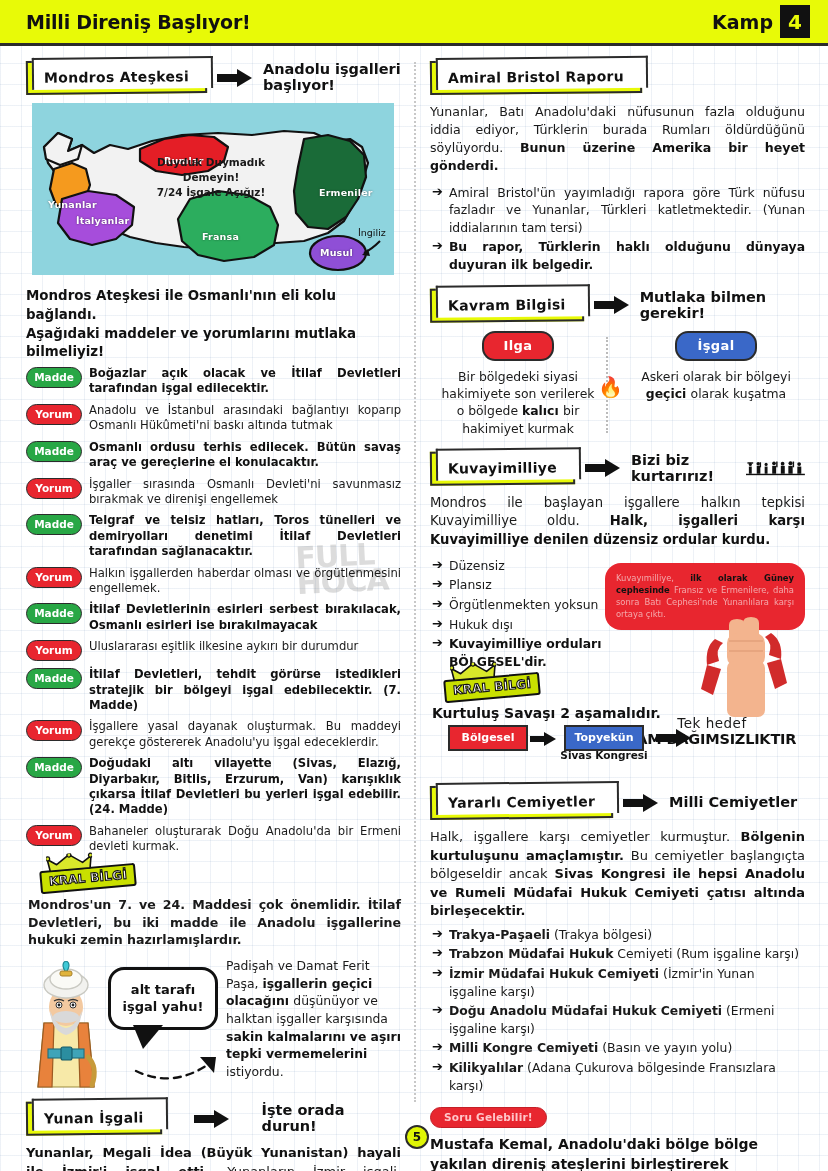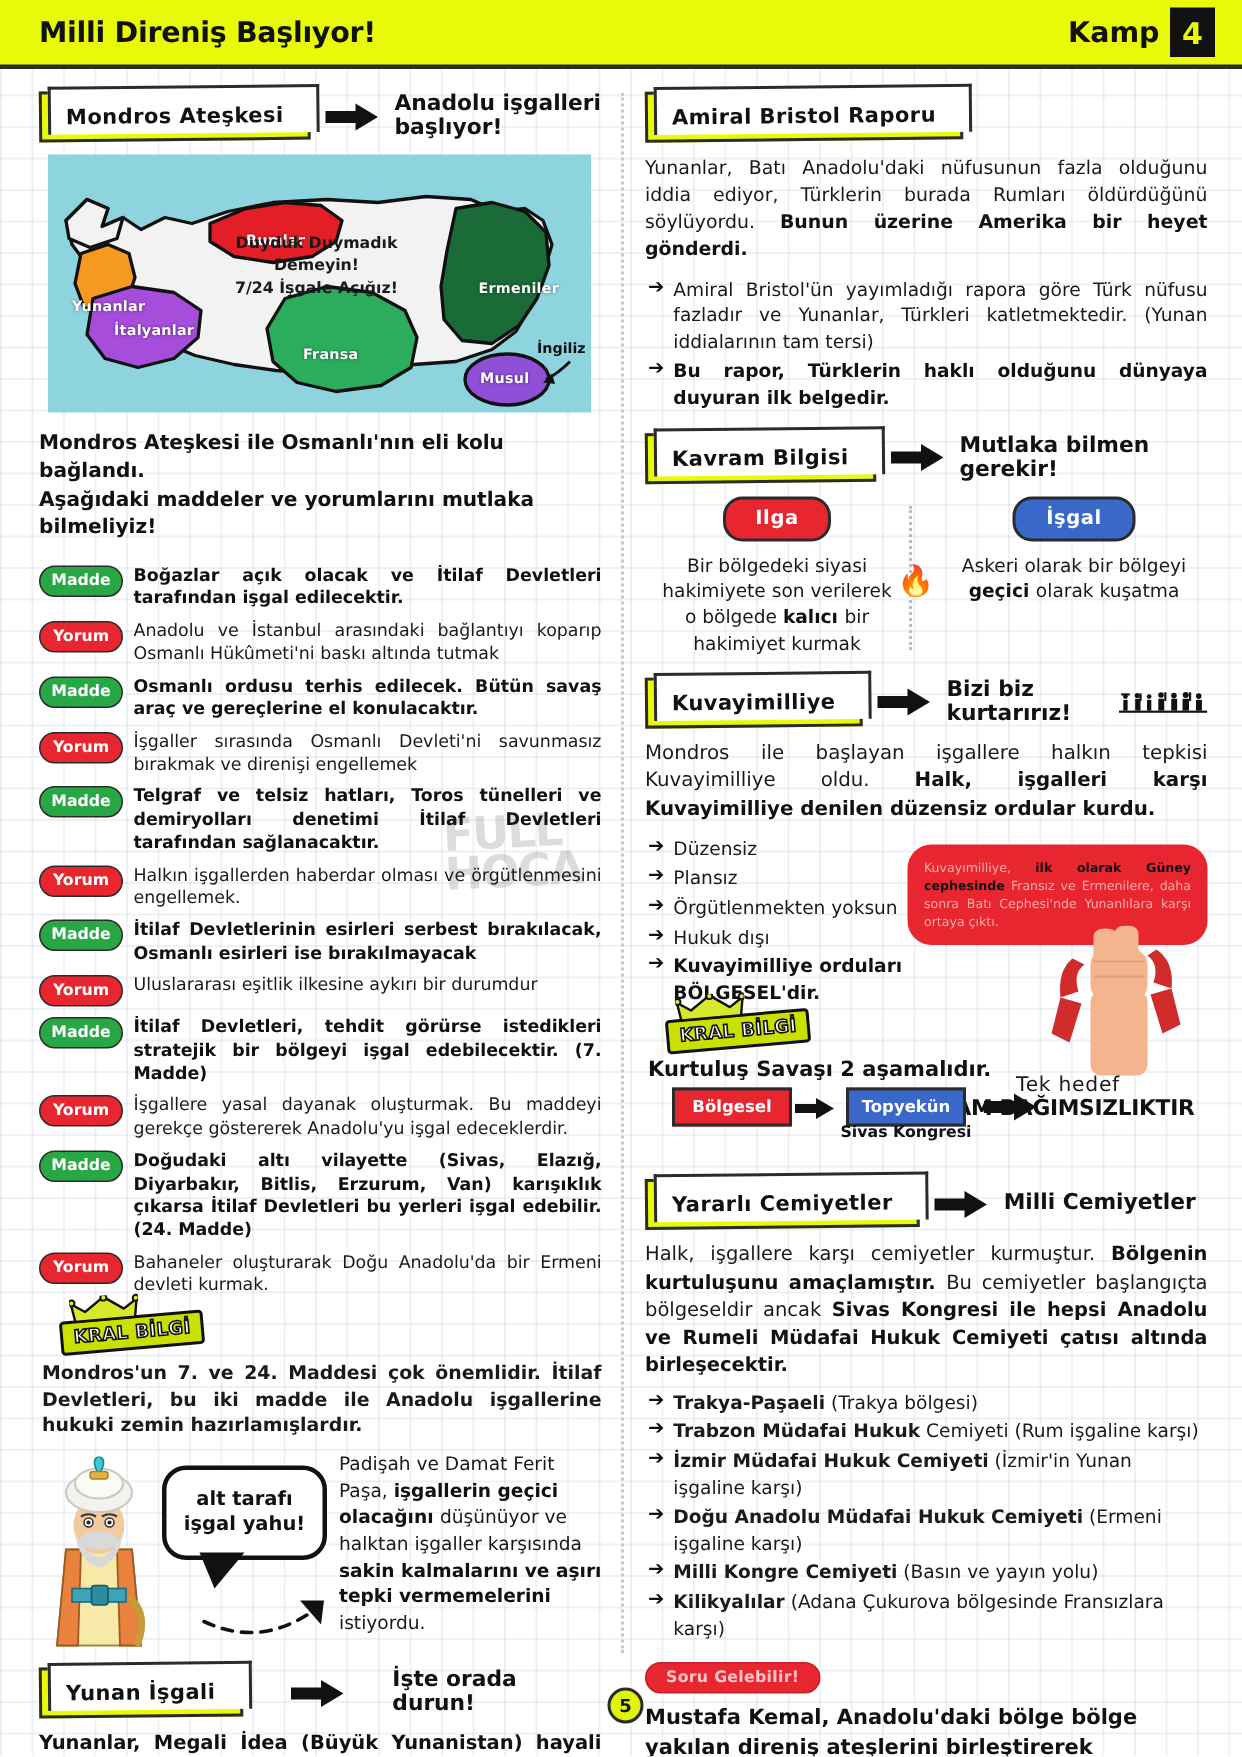--- a/index.html
+++ b/index.html
@@ -98,27 +98,27 @@
     position: absolute; font-size: 9.5px; font-weight: bold;
     color: #fff; text-shadow: 0 0 2px rgba(0,0,0,.55);
     white-space: nowrap; letter-spacing: .2px;
   }
   .mapctr {
     position: absolute; left: 104px; top: 52px;
     font-size: 10.5px; font-weight: bold; color: #1a1a1a;
     text-align: center; line-height: 1.45; width: 150px;
   }
   .maping {
-    position: absolute; font-size: 9.5px; font-weight: bold; color: #111;
+    position: absolute; font-size: 9.5px; font-weight: normal; color: #111;
   }
 
   
   .p { font-size: 12.6px; line-height: 1.42; color: #1a1a1a; text-align: justify; }
   .p b, .b { font-weight: bold; color: #111; }
-  .lead { font-size: 13.4px; font-weight: bold; line-height: 1.4; color: #111; margin-bottom: 14px; }
+  .lead { font-size: 13.4px; font-weight: bold; line-height: 1.4; color: #111; margin-bottom: 4px; }
 
   
   .mrow { display: flex; align-items: flex-start; gap: 7px; margin-bottom: 6px; }
   .pill {
     flex-shrink: 0; width: 56px; padding: 3px 0 4px;
     border-radius: 11px; text-align: center;
     font-size: 10.5px; font-weight: bold; color: #fff;
     border: 1.5px solid #2b2b2b;
     margin-top: 1px;
   }

